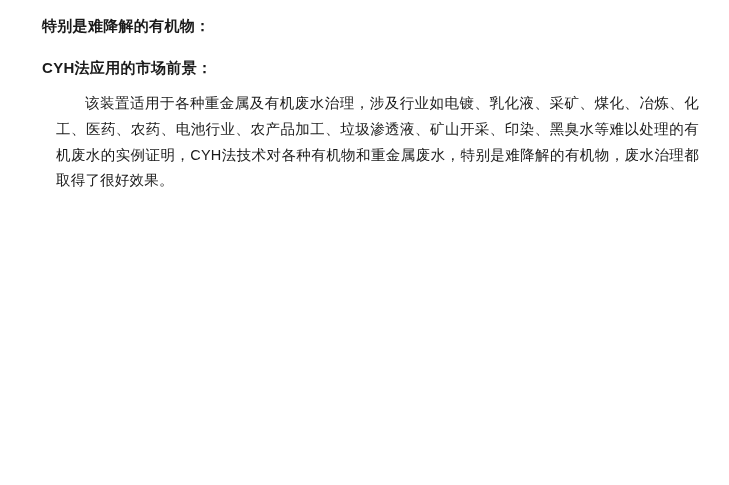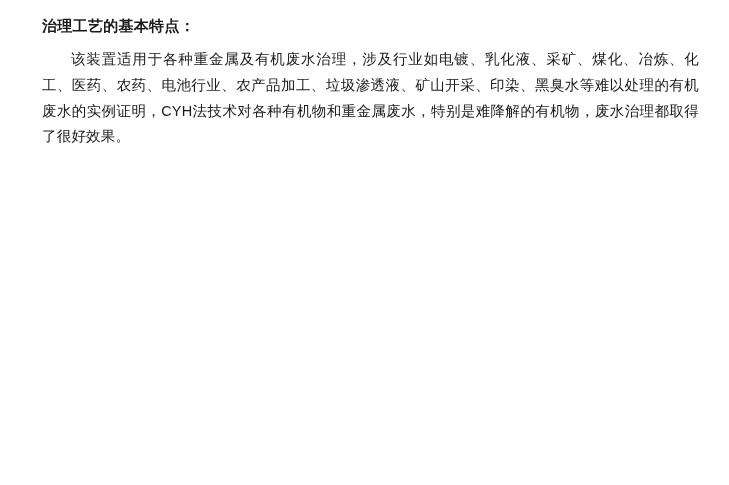--- a/index.html
+++ b/index.html
@@ -35,26 +35,28 @@
     font-size: 14.5px;
     line-height: 1.78;
     margin: 0 0 10px 0;
     text-align: justify;
     text-justify: inter-ideograph;
     text-indent: 2em;
     letter-spacing: 0.2px;
   }
   .para.last {
     margin-bottom: 0;
+    margin-left: 14px;
   }
 </style>
 </head>
 <body>
 
 <div class="doc">
 
-  <h2 class="heading">治理工艺的基本特点：</h2>
+  <h2 class="heading">特别是难降解的有机物：</h2>
 
 
+  <h2 class="heading second">CYH法应用的市场前景：</h2>
 
   <p class="para last">该装置适用于各种重金属及有机废水治理，涉及行业如电镀、乳化液、采矿、煤化、冶炼、化工、医药、农药、电池行业、农产品加工、垃圾渗透液、矿山开采、印染、黑臭水等难以处理的有机废水的实例证明，CYH法技术对各种有机物和重金属废水，特别是难降解的有机物，废水治理都取得了很好效果。</p>
 
 </div>
 
 </body></html>

